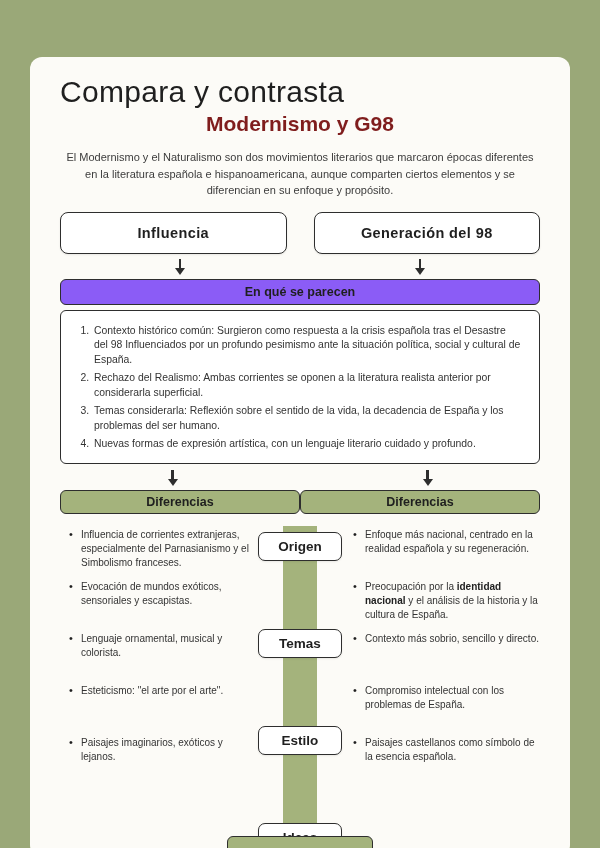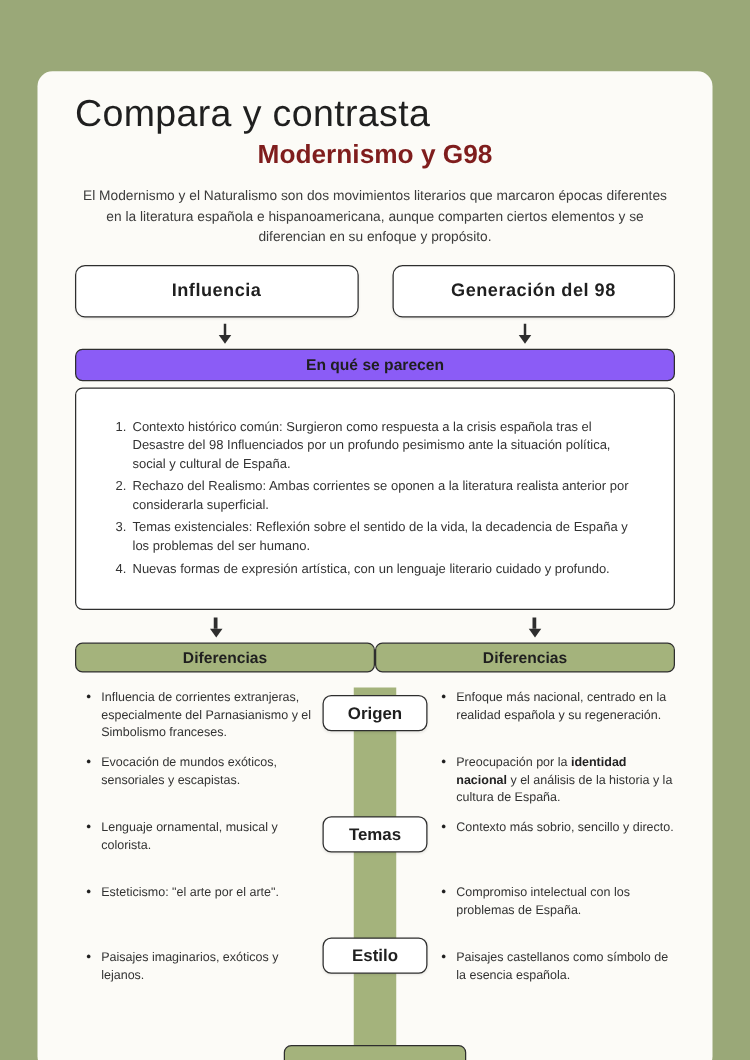--- a/index.html
+++ b/index.html
@@ -31,21 +31,21 @@
   .arrow .head { width:0; height:0; border-left:5.5px solid transparent; border-right:5.5px solid transparent; border-top:7px solid #2E2E2E; }
 
   .sim-header {
     background:#8b5cf6; border:1.6px solid #2E2E2E; border-radius:6px;
     text-align:center; font-weight:bold; font-size:12.5px; color:#1F1F1F; padding:5px 0;
   }
   .sim-box {
     margin-top:5px; background:#FFFFFF; border:1.6px solid #2E2E2E; border-radius:6px;
     padding:9px 14px 7px 10px;
   }
-  .sim-box ol { margin:16px; padding-left:17px; font-size:10.4px; line-height:1.42; color:#333333; }
+  .sim-box ol { margin:4px; padding-left:17px; font-size:10.4px; line-height:1.42; color:#333333; }
   .sim-box li { margin-bottom:3.5px; padding-left:2px; }
 
   .arrows-row-2 { display:flex; justify-content:space-between; margin-top:6px; }
   .arrows-row-2 .half { width:225px; display:flex; justify-content:center; }
 
   .diff-headers { display:flex; justify-content:space-between; margin-top:4px; }
   .diff-header {
     width:249px; box-sizing:border-box; background:#A4B37C; border:1.6px solid #2E2E2E;
     border-radius:6px; text-align:center; font-weight:bold; font-size:12.5px;
     color:#1F1F1F; padding:4px 0;
@@ -107,21 +107,21 @@
     </div>
 
     <div class="sim-header">
       <span>En qué se parecen</span>
     </div>
 
     <div class="sim-box">
       <ol>
         <li>Contexto histórico común: Surgieron como respuesta a la crisis española tras el Desastre del 98 Influenciados por un profundo pesimismo ante la situación política, social y cultural de España.</li>
         <li>Rechazo del Realismo: Ambas corrientes se oponen a la literatura realista anterior por considerarla superficial.</li>
-        <li>Temas existenciales: Reflexión sobre el sentido de la vida, la decadencia de España y los problemas del ser humano.</li>
+        <li>Temas considerarla: Reflexión sobre el sentido de la vida, la decadencia de España y los problemas del ser humano.</li>
         <li>Nuevas formas de expresión artística, con un lenguaje literario cuidado y profundo.</li>
       </ol>
     </div>
 
     <div class="arrows-row-2">
       <span class="half">
         <span class="arrow">
             <span class="stem"></span>
             <span class="head"></span>
           </span>

